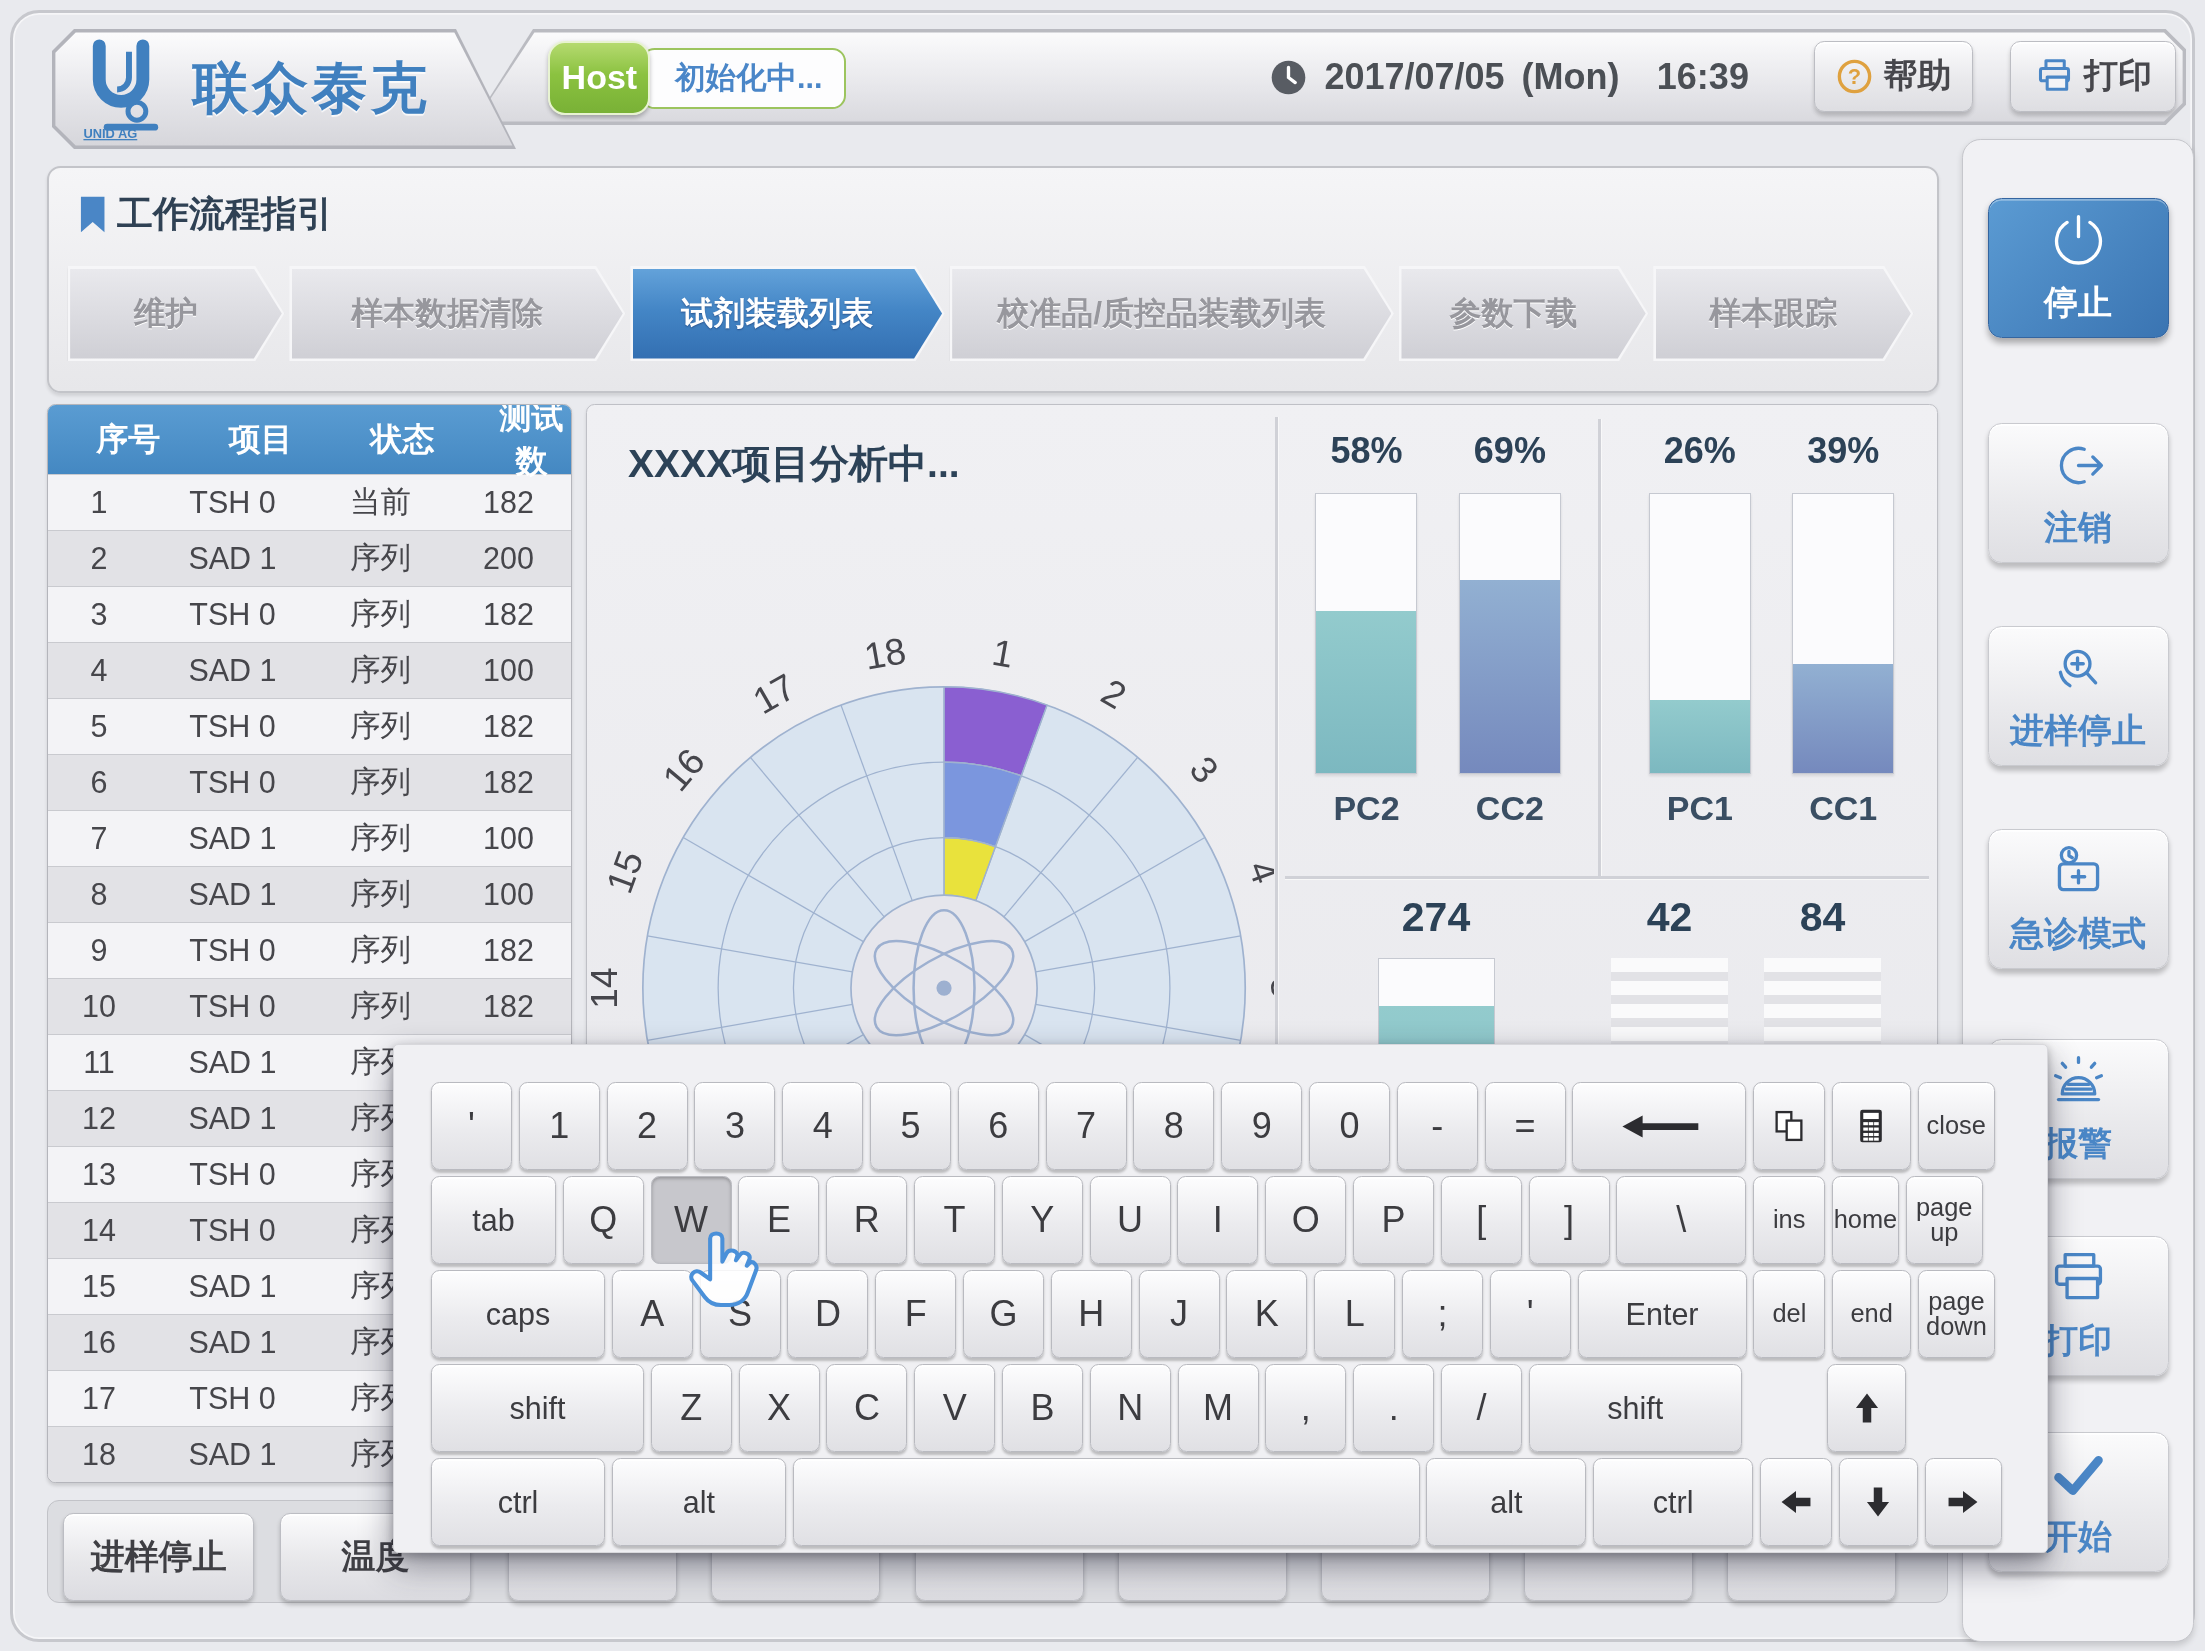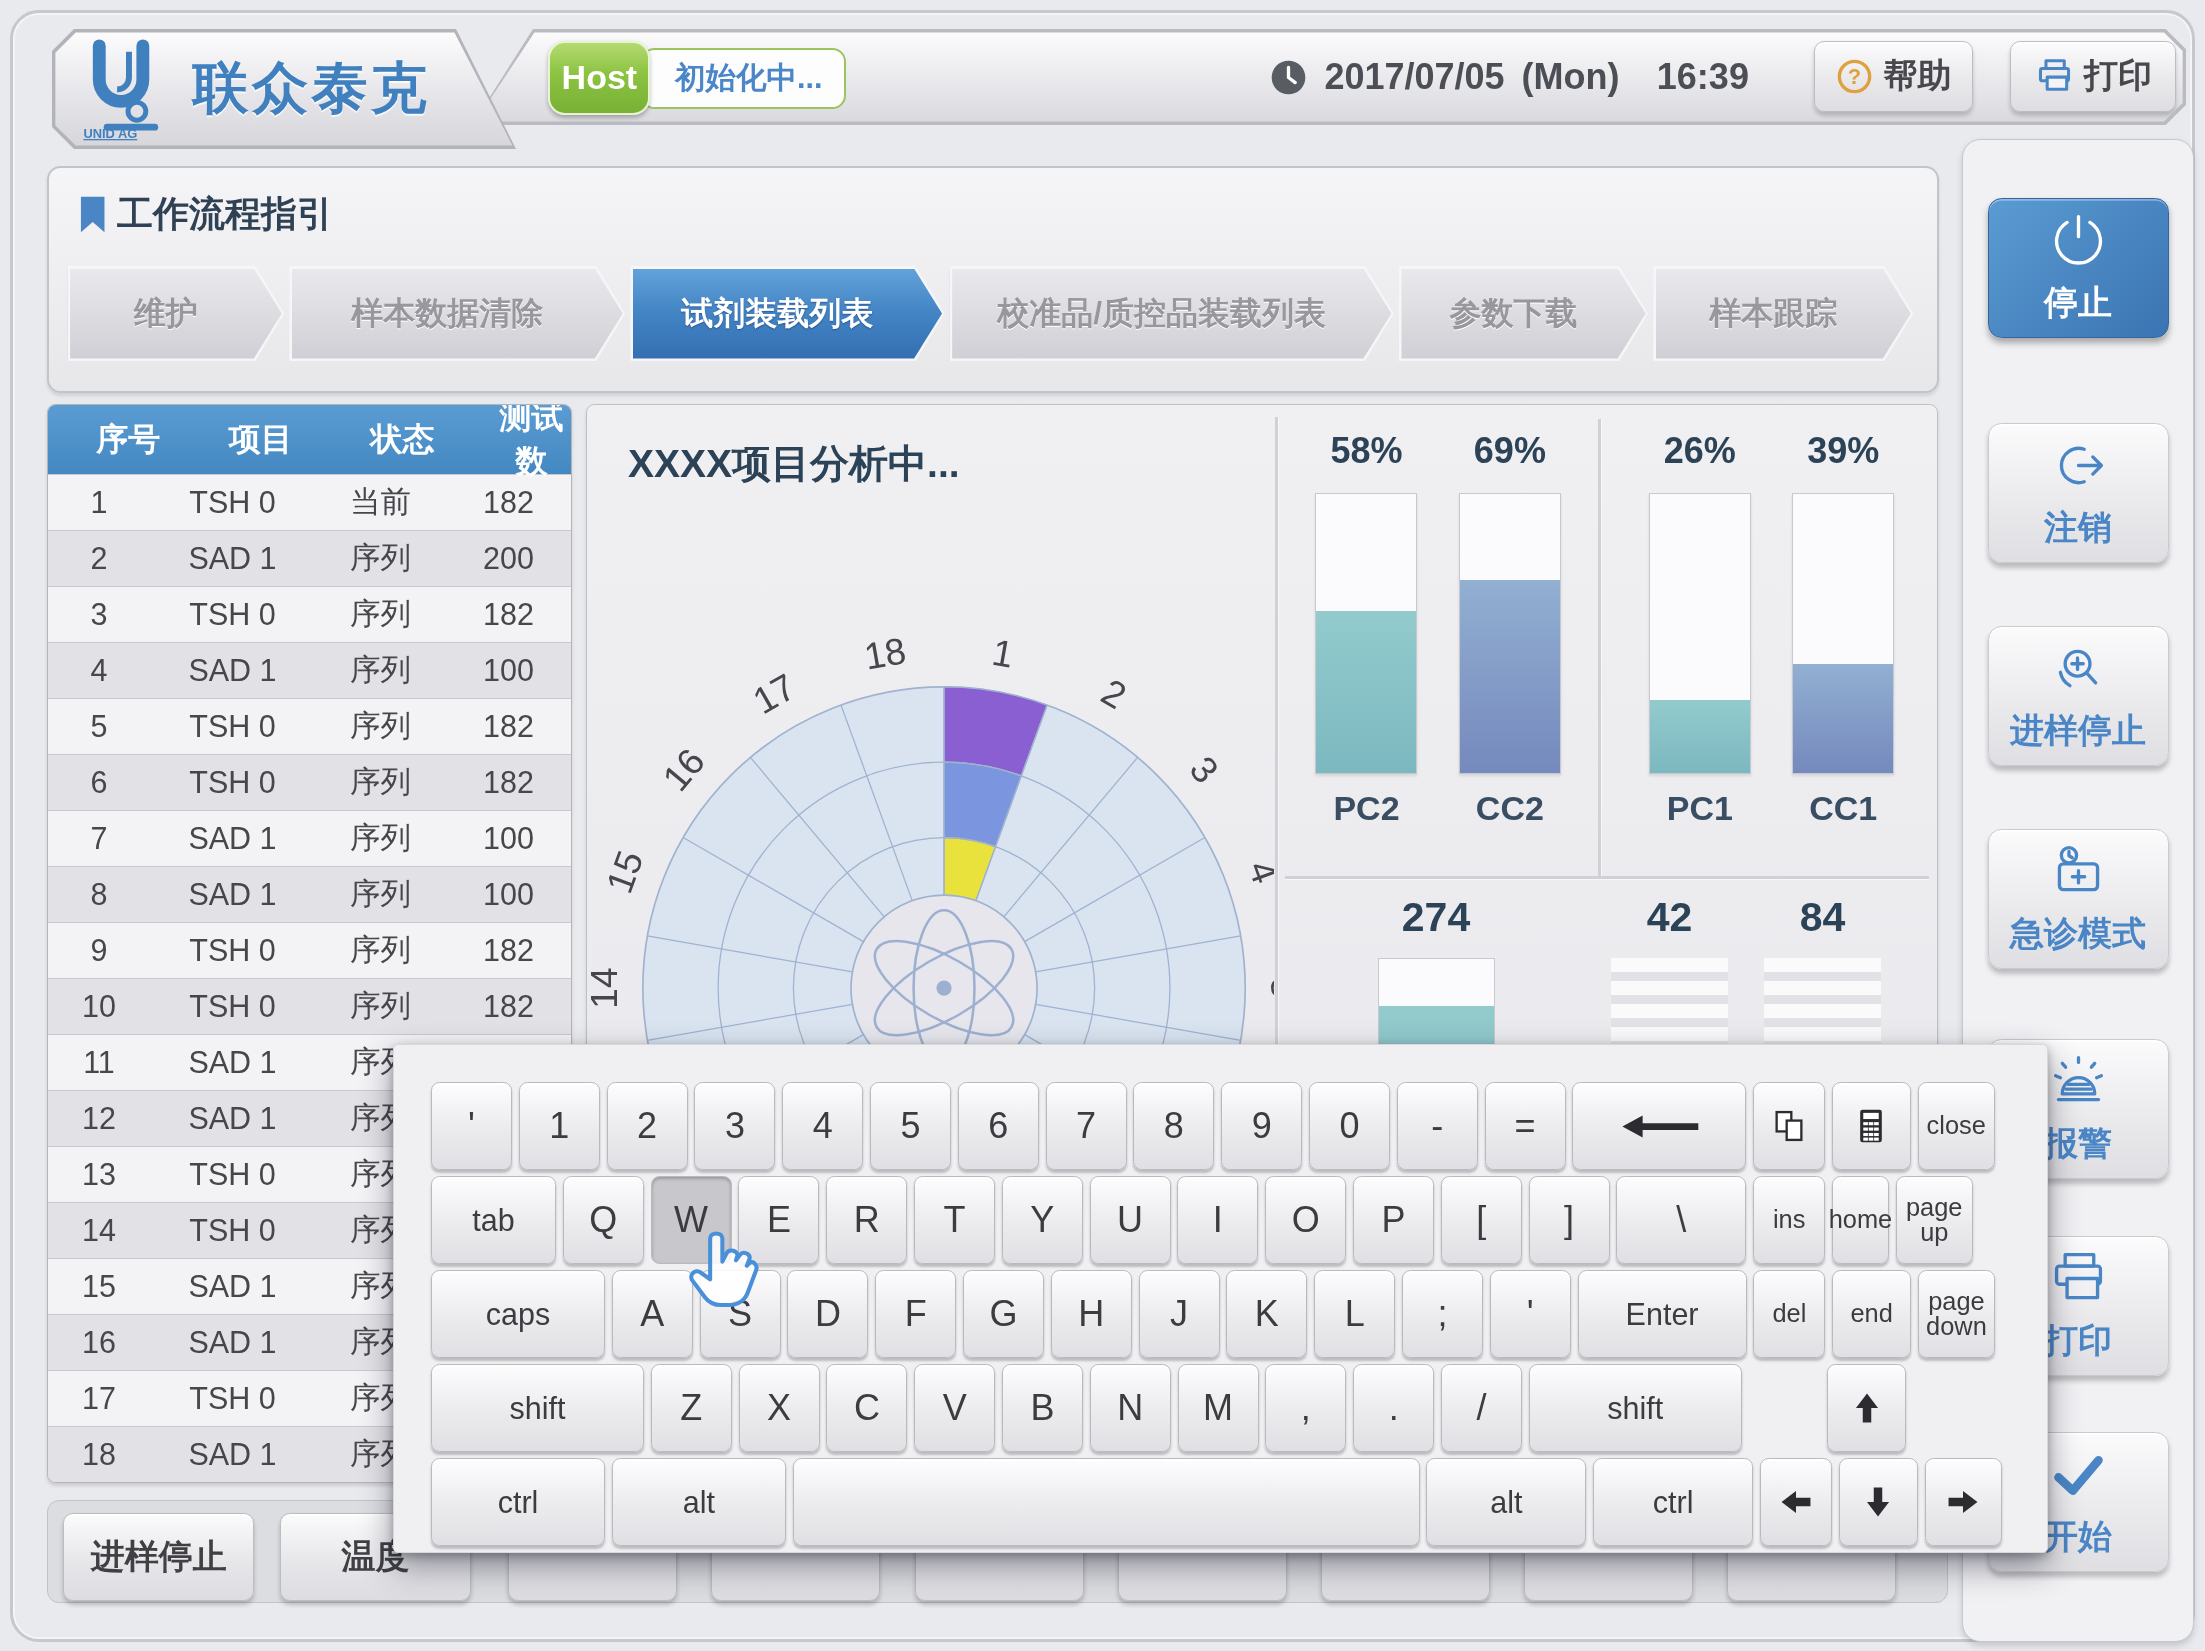--- a/index.html
+++ b/index.html
@@ -593,21 +593,21 @@
         <div class="key" style="width: 81px;">T</div>
         <div class="key" style="width: 81px;">Y</div>
         <div class="key" style="width: 81px;">U</div>
         <div class="key" style="width: 81px;">I</div>
         <div class="key" style="width: 81px;">O</div>
         <div class="key" style="width: 81px;">P</div>
         <div class="key" style="width: 81px;">[</div>
         <div class="key" style="width: 81px;">]</div>
         <div class="key" style="width: 130px;">\</div>
         <div class="key small" style="width: 72px;">ins</div>
-        <div class="key small" style="width: 57px;">home</div>
+        <div class="key small" style="width: 67px;">home</div>
         <div class="key small" style="width: 77px;">page up</div>
       </div>
       <div class="kb-row">
         <div class="key mid" style="width: 174px;">caps</div>
         <div class="key" style="width: 81px;">A</div>
         <div class="key" style="width: 81px;">S</div>
         <div class="key" style="width: 81px;">D</div>
         <div class="key" style="width: 81px;">F</div>
         <div class="key" style="width: 81px;">G</div>
         <div class="key" style="width: 81px;">H</div>

